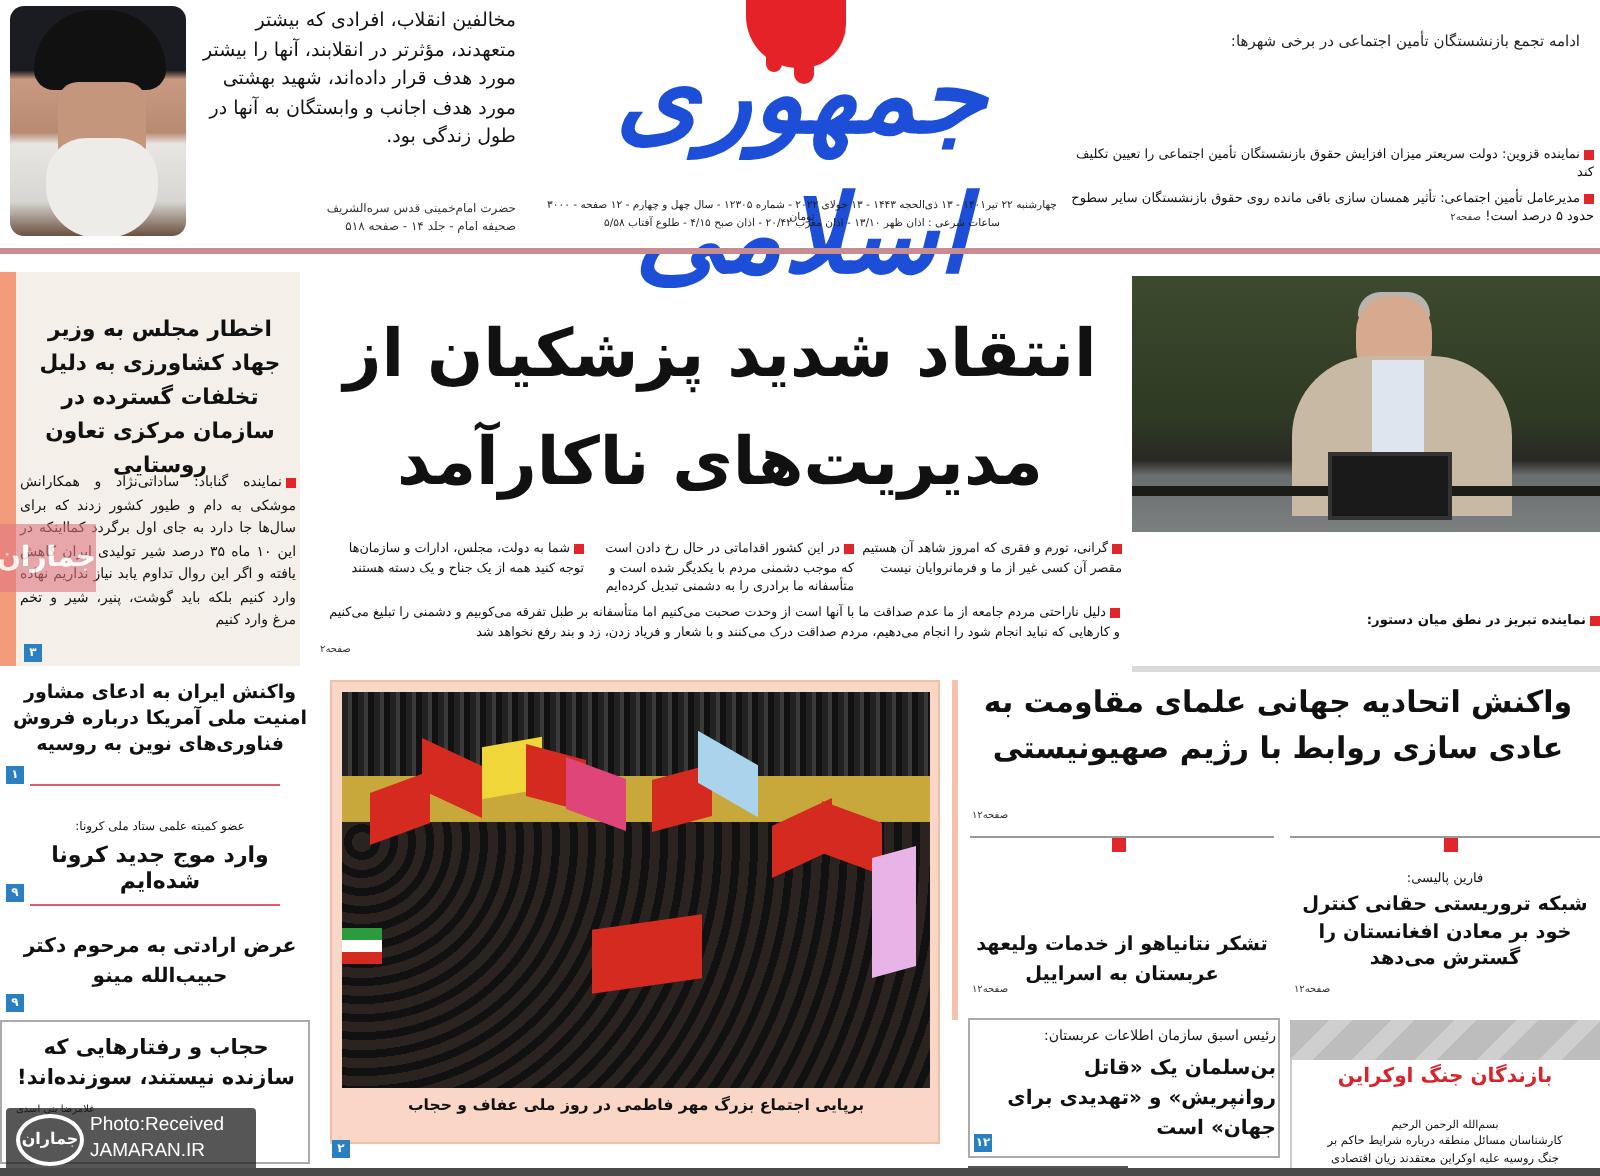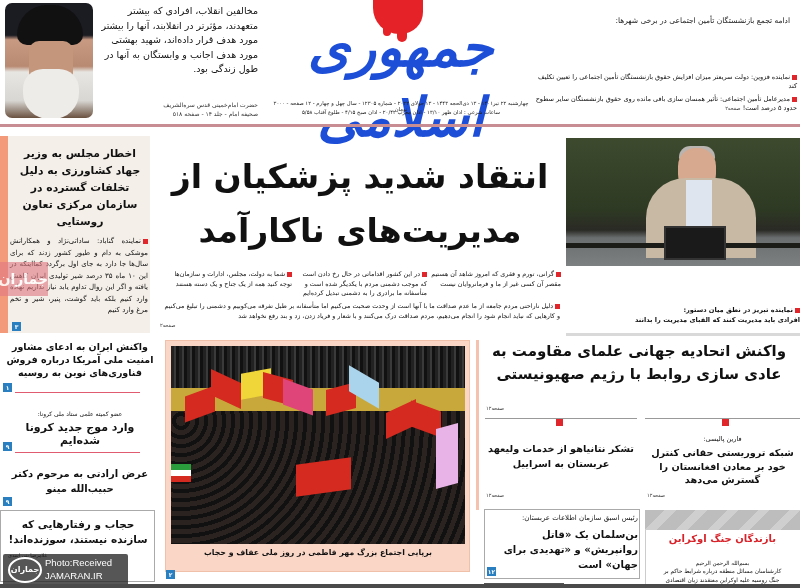--- a/index.html
+++ b/index.html
@@ -33,21 +33,21 @@
 #hr-kicker{right:10px;top:16px;font-size:7.5px;color:#222}
 #hr-title{left:0;right:0;top:30px;font-size:15px;font-weight:bold;text-align:center;line-height:19px}
 #hr-b1{right:3px;top:73px;width:262px;font-size:6.5px;line-height:9px}
 #hr-b2{right:3px;top:95px;width:262px;font-size:6.5px;line-height:9px}
 
 #hdr-rule{left:0;top:124px;width:800px;height:3px;background:#c88d92}
 
 
 #lc-box1{left:0;top:136px;width:150px;height:197px;background:#f4efe8}
 #lc-stripe{left:0;top:136px;width:8px;height:197px;background:#f39a7a}
-#lc1-title{left:12px;top:145px;width:136px;font-size:10.8px;font-weight:bold;line-height:17px;text-align:center}
+#lc1-title{left:12px;top:156px;width:136px;font-size:10.8px;font-weight:bold;line-height:17px;text-align:center}
 #lc1-body{left:10px;top:236px;width:138px;font-size:7px;line-height:11.5px;text-align:justify}
 #lc1-num{left:12px;top:322px}
 #watermark{left:0;top:262px;width:48px;height:34px;background:rgba(224,120,130,.7);color:#fff;font-size:14px;font-weight:bold;line-height:34px;text-align:center;opacity:.85}
 
 #lc2-title{left:5px;top:340px;width:150px;font-size:9.5px;font-weight:bold;line-height:13px;text-align:center}
 #lc2-num{left:3px;top:383px}
 #lc2-div{left:15px;top:392px;width:125px}
 #lc3-kicker{left:5px;top:410px;width:150px;font-size:6px;text-align:center}
 #lc3-title{left:5px;top:421px;width:150px;font-size:11px;font-weight:bold;text-align:center}
 #lc3-num{left:3px;top:442px}
@@ -92,21 +92,21 @@
 #fz-caption{left:171px;top:548px;width:294px;font-size:7.8px;text-align:center;font-weight:bold}
 #fz-num{left:166px;top:570px}
 
 
 #rc1-title{left:478px;top:340px;width:322px;font-size:15px;font-weight:bold;line-height:23px;text-align:center}
 #rc1-pg{left:486px;top:405px}
 #rc-div-l{left:485px;top:418px;width:152px;height:1px;background:#999}
 #rc-div-r{left:645px;top:418px;width:155px;height:1px;background:#999}
 #rc-sq-l{left:556px;top:419px;width:7px;height:7px;background:#e0262b}
 #rc-sq-r{left:722px;top:419px;width:7px;height:7px;background:#e0262b}
-#rc2-title{left:485px;top:441px;width:152px;font-size:9.7px;font-weight:bold;line-height:15px;text-align:center}
+#rc2-title{left:485px;top:465px;width:152px;font-size:9.7px;font-weight:bold;line-height:15px;text-align:center}
 #rc2-pg{left:486px;top:492px}
 #rc3-kicker{left:645px;top:435px;width:155px;font-size:6.5px;text-align:center}
 #rc3-title{left:645px;top:446px;width:155px;font-size:9.7px;font-weight:bold;line-height:13.5px;text-align:center}
 #rc3-pg{left:647px;top:492px}
 
 #rc4-box{left:484px;top:509px;width:156px;height:70px;border:1px solid #aaa;background:#fff}
 #rc4-kicker{left:486px;top:514px;width:152px;font-size:7px}
 #rc4-title{left:486px;top:527px;width:152px;font-size:10px;font-weight:bold;line-height:15px}
 #rc4-num{left:487px;top:567px}
 #rc4-rule{left:484px;top:583px;width:80px;height:3px;background:#555}
@@ -187,21 +187,20 @@
 <div class="abs" id="pz-photo">
   <div class="abs hair"></div>
   <div class="abs head"></div>
   <div class="abs jacket"></div>
   <div class="abs shirt"></div>
   <div class="abs desk"></div>
   <div class="abs monitor"></div>
 </div>
 <div class="abs" id="pz-caption">
   <div><span class="redsq"></span><span>نماینده تبریز در نطق میان دستور:</span></div>
-  <div>افرادی باید مدیریت کنند که الفبای مدیریت را بدانند</div>
 </div>
 <div class="abs" id="pz-rule"></div>
 
 <div class="abs" id="fz-frame"></div>
 <div class="abs" id="fz-photo">
   <div class="abs stand"></div>
   <div class="abs rail"></div>
   <div class="abs green"></div>
   <div class="abs crowd"></div>
   <div class="flag" style="left:14px;top:45px;background:#d42a1f;transform:skewY(-20deg)"></div>

